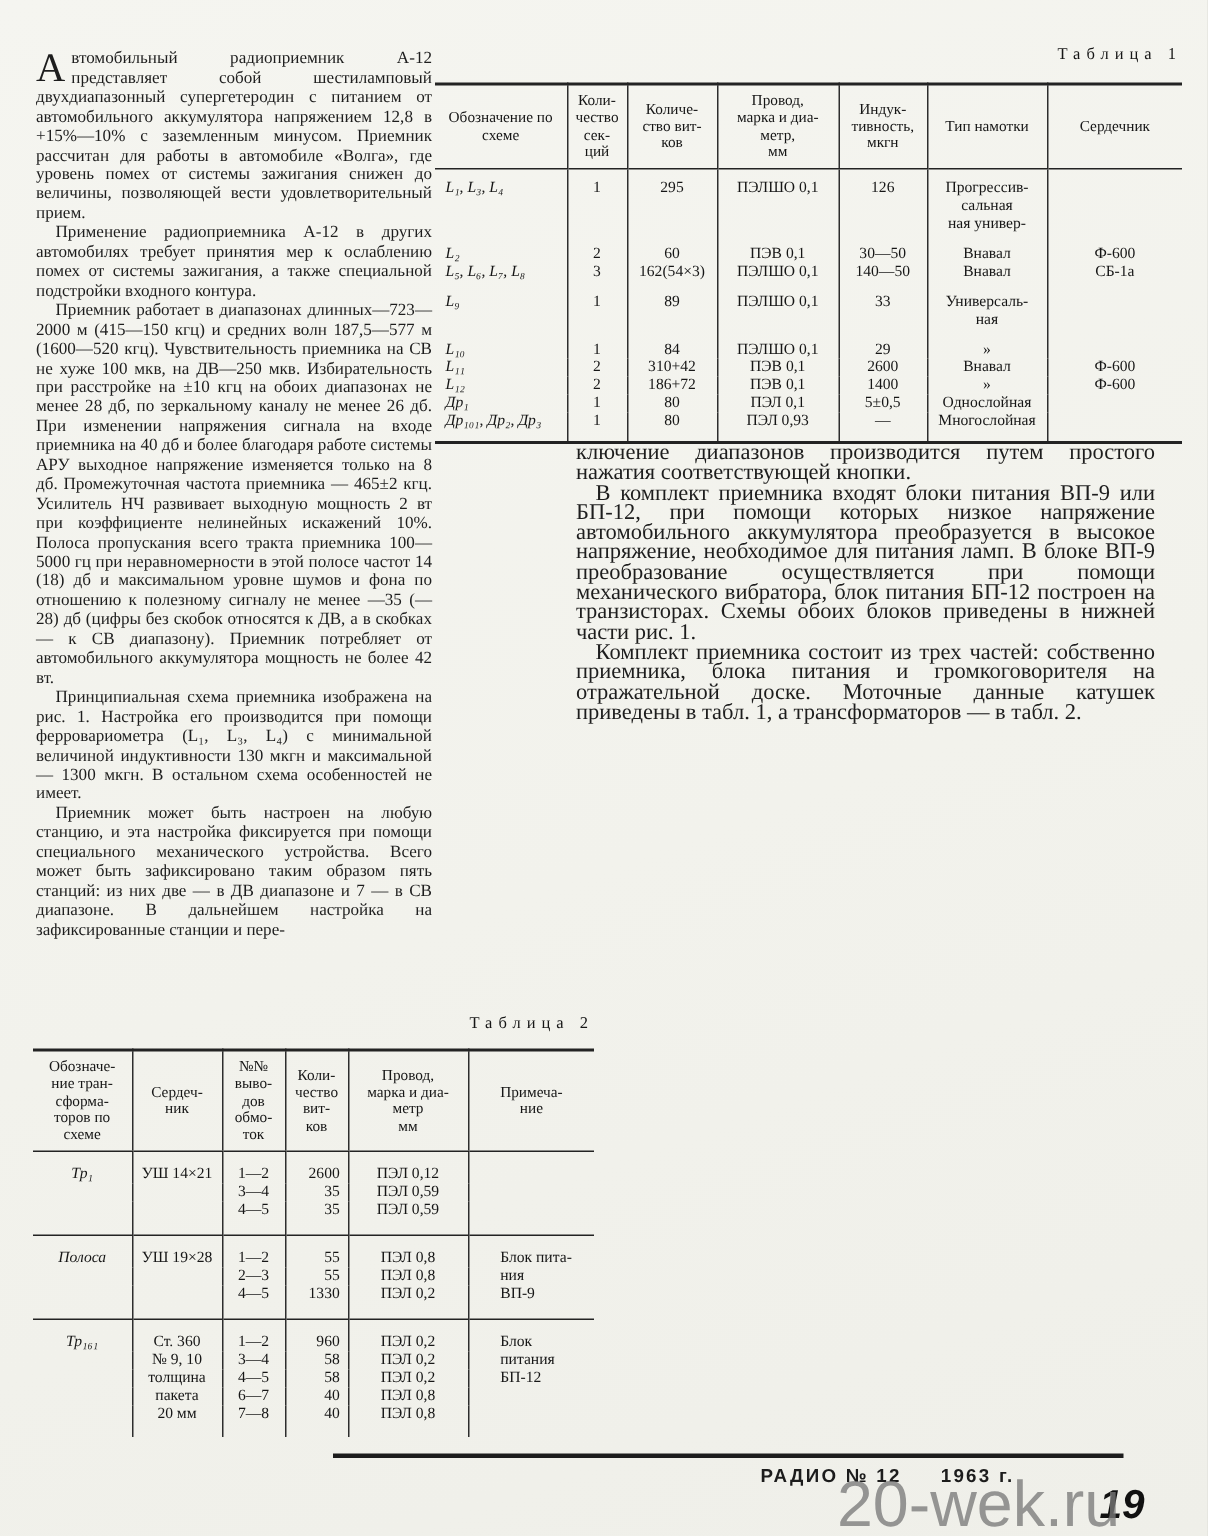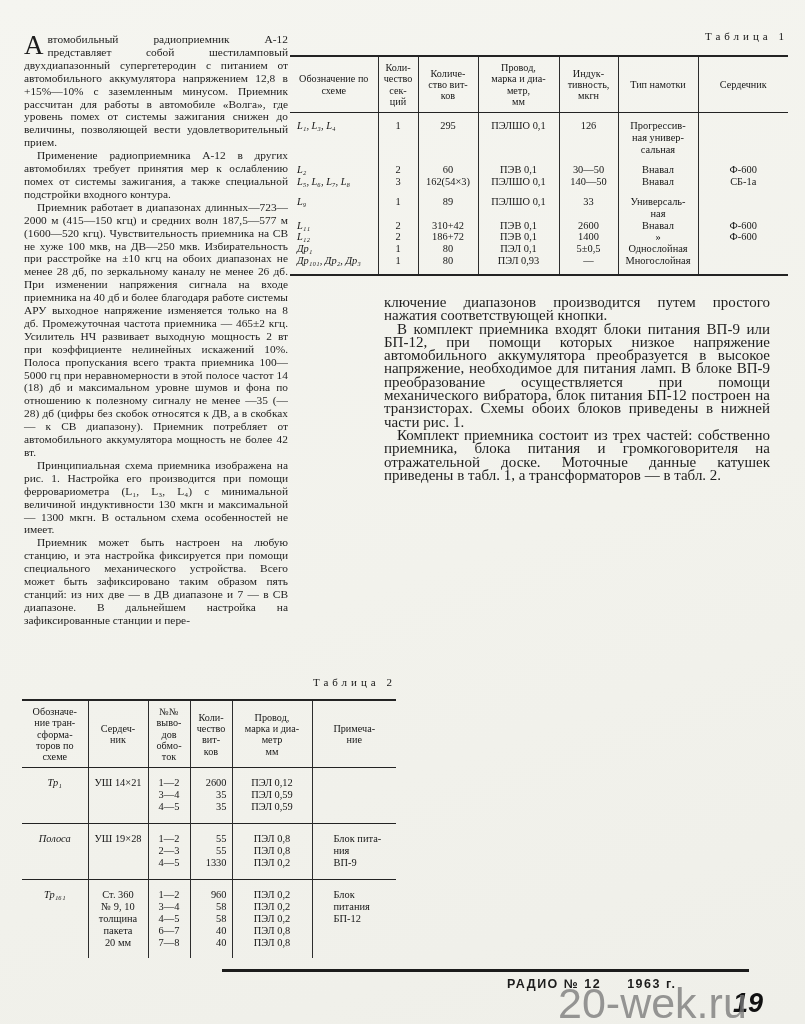--- a/index.html
+++ b/index.html
@@ -110,30 +110,30 @@
           <td>126</td>
           <td>Прогрессив-</td>
           <td></td>
         </tr>
         <tr>
           <td class="c0"></td>
           <td></td>
           <td></td>
           <td></td>
           <td></td>
+          <td>сальная</td>
+          <td></td>
+        </tr>
+        <tr>
+          <td class="c0"></td>
+          <td></td>
+          <td></td>
+          <td></td>
+          <td></td>
           <td>ная универ-</td>
-          <td></td>
-        </tr>
-        <tr>
-          <td class="c0"></td>
-          <td></td>
-          <td></td>
-          <td></td>
-          <td></td>
-          <td>сальная</td>
           <td></td>
         </tr>
         <tr class="gap">
           <td class="c0">L₂</td>
           <td>2</td>
           <td>60</td>
           <td>ПЭВ 0,1</td>
           <td>30—50</td>
           <td>Внавал</td>
           <td>Ф-600</td>
@@ -156,20 +156,29 @@
           <td>Универсаль-</td>
           <td></td>
         </tr>
         <tr>
           <td class="c0"></td>
           <td></td>
           <td></td>
           <td></td>
           <td></td>
           <td>ная</td>
+          <td></td>
+        </tr>
+        <tr class="gap">
+          <td class="c0">L₁₀</td>
+          <td>1</td>
+          <td>84</td>
+          <td>ПЭЛШО 0,1</td>
+          <td>29</td>
+          <td>»</td>
           <td></td>
         </tr>
         <tr>
           <td class="c0">L₁₁</td>
           <td>2</td>
           <td>310+42</td>
           <td>ПЭВ 0,1</td>
           <td>2600</td>
           <td>Внавал</td>
           <td>Ф-600</td>

